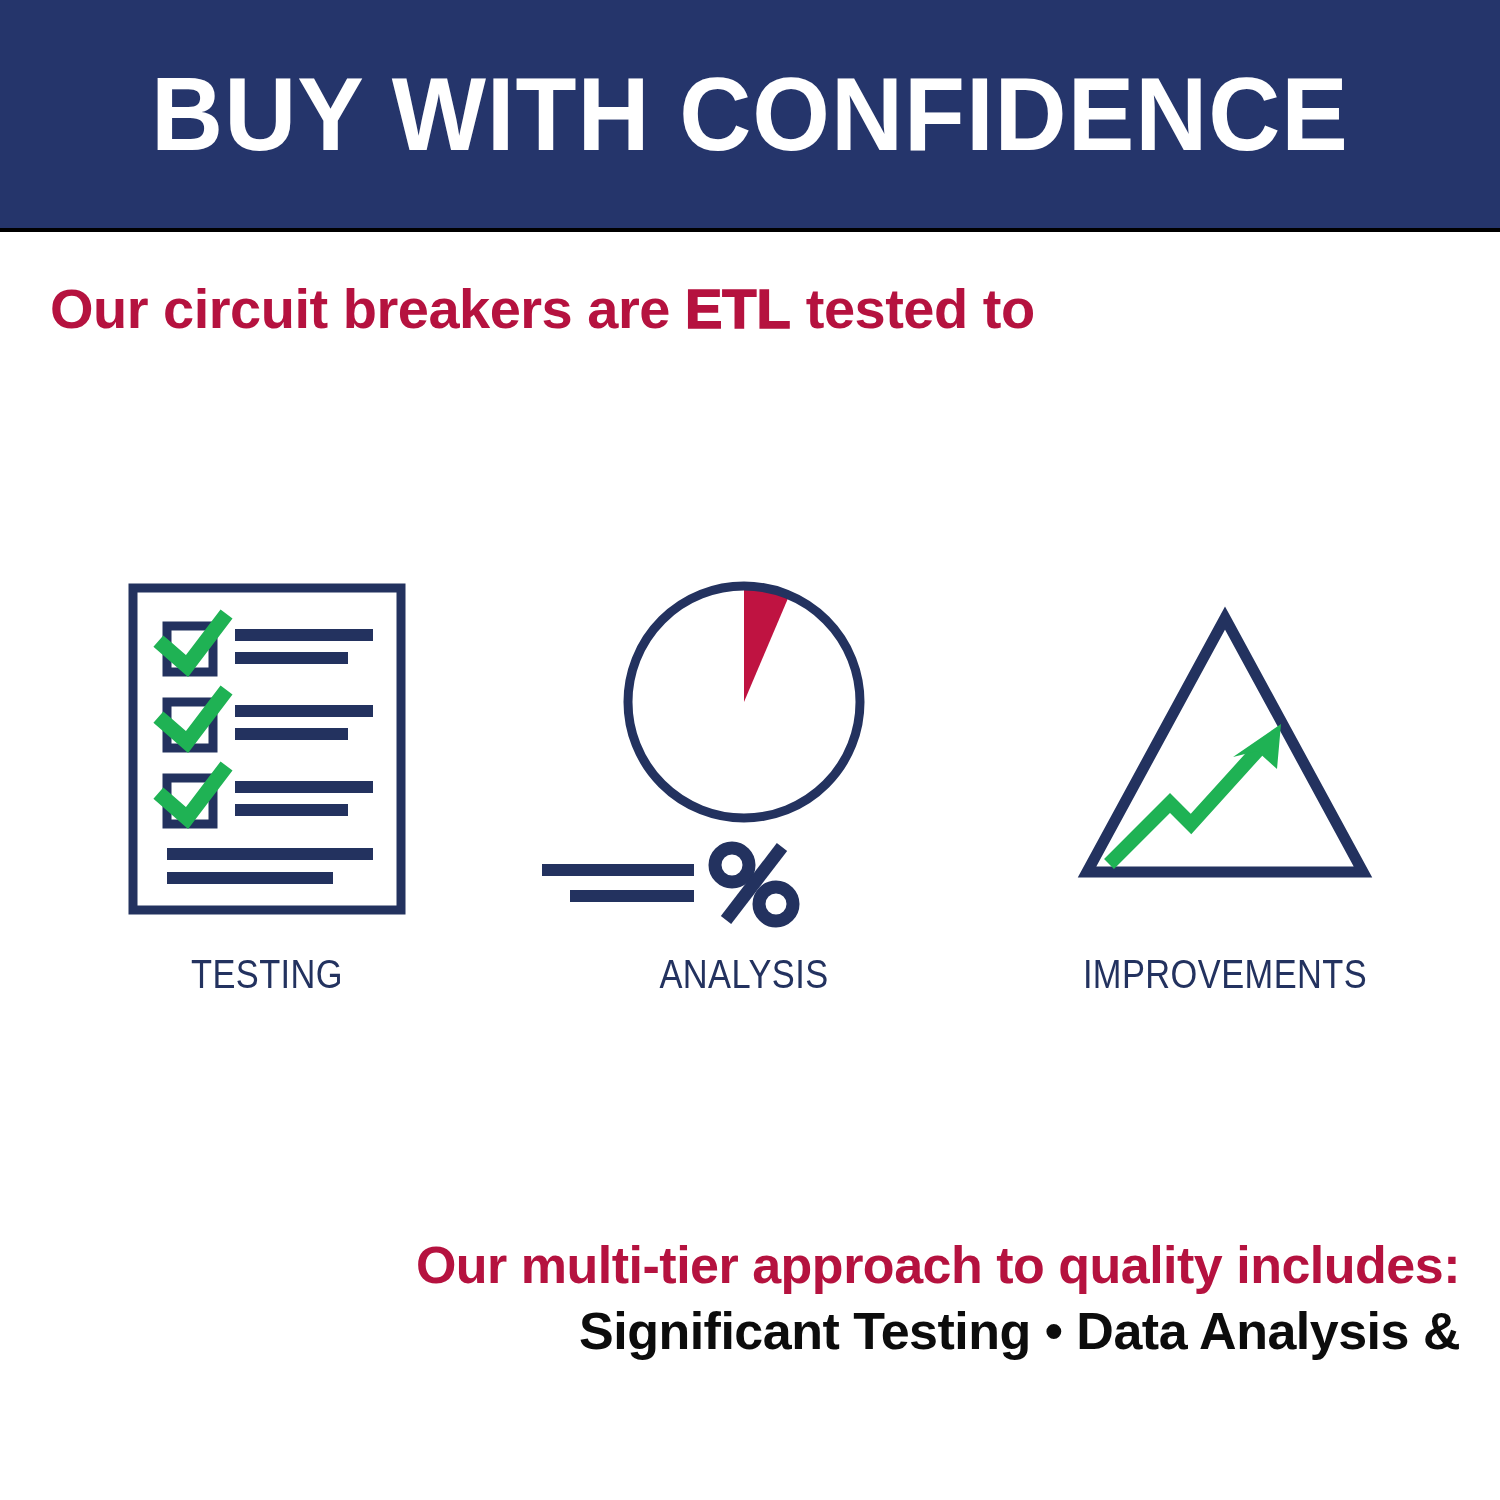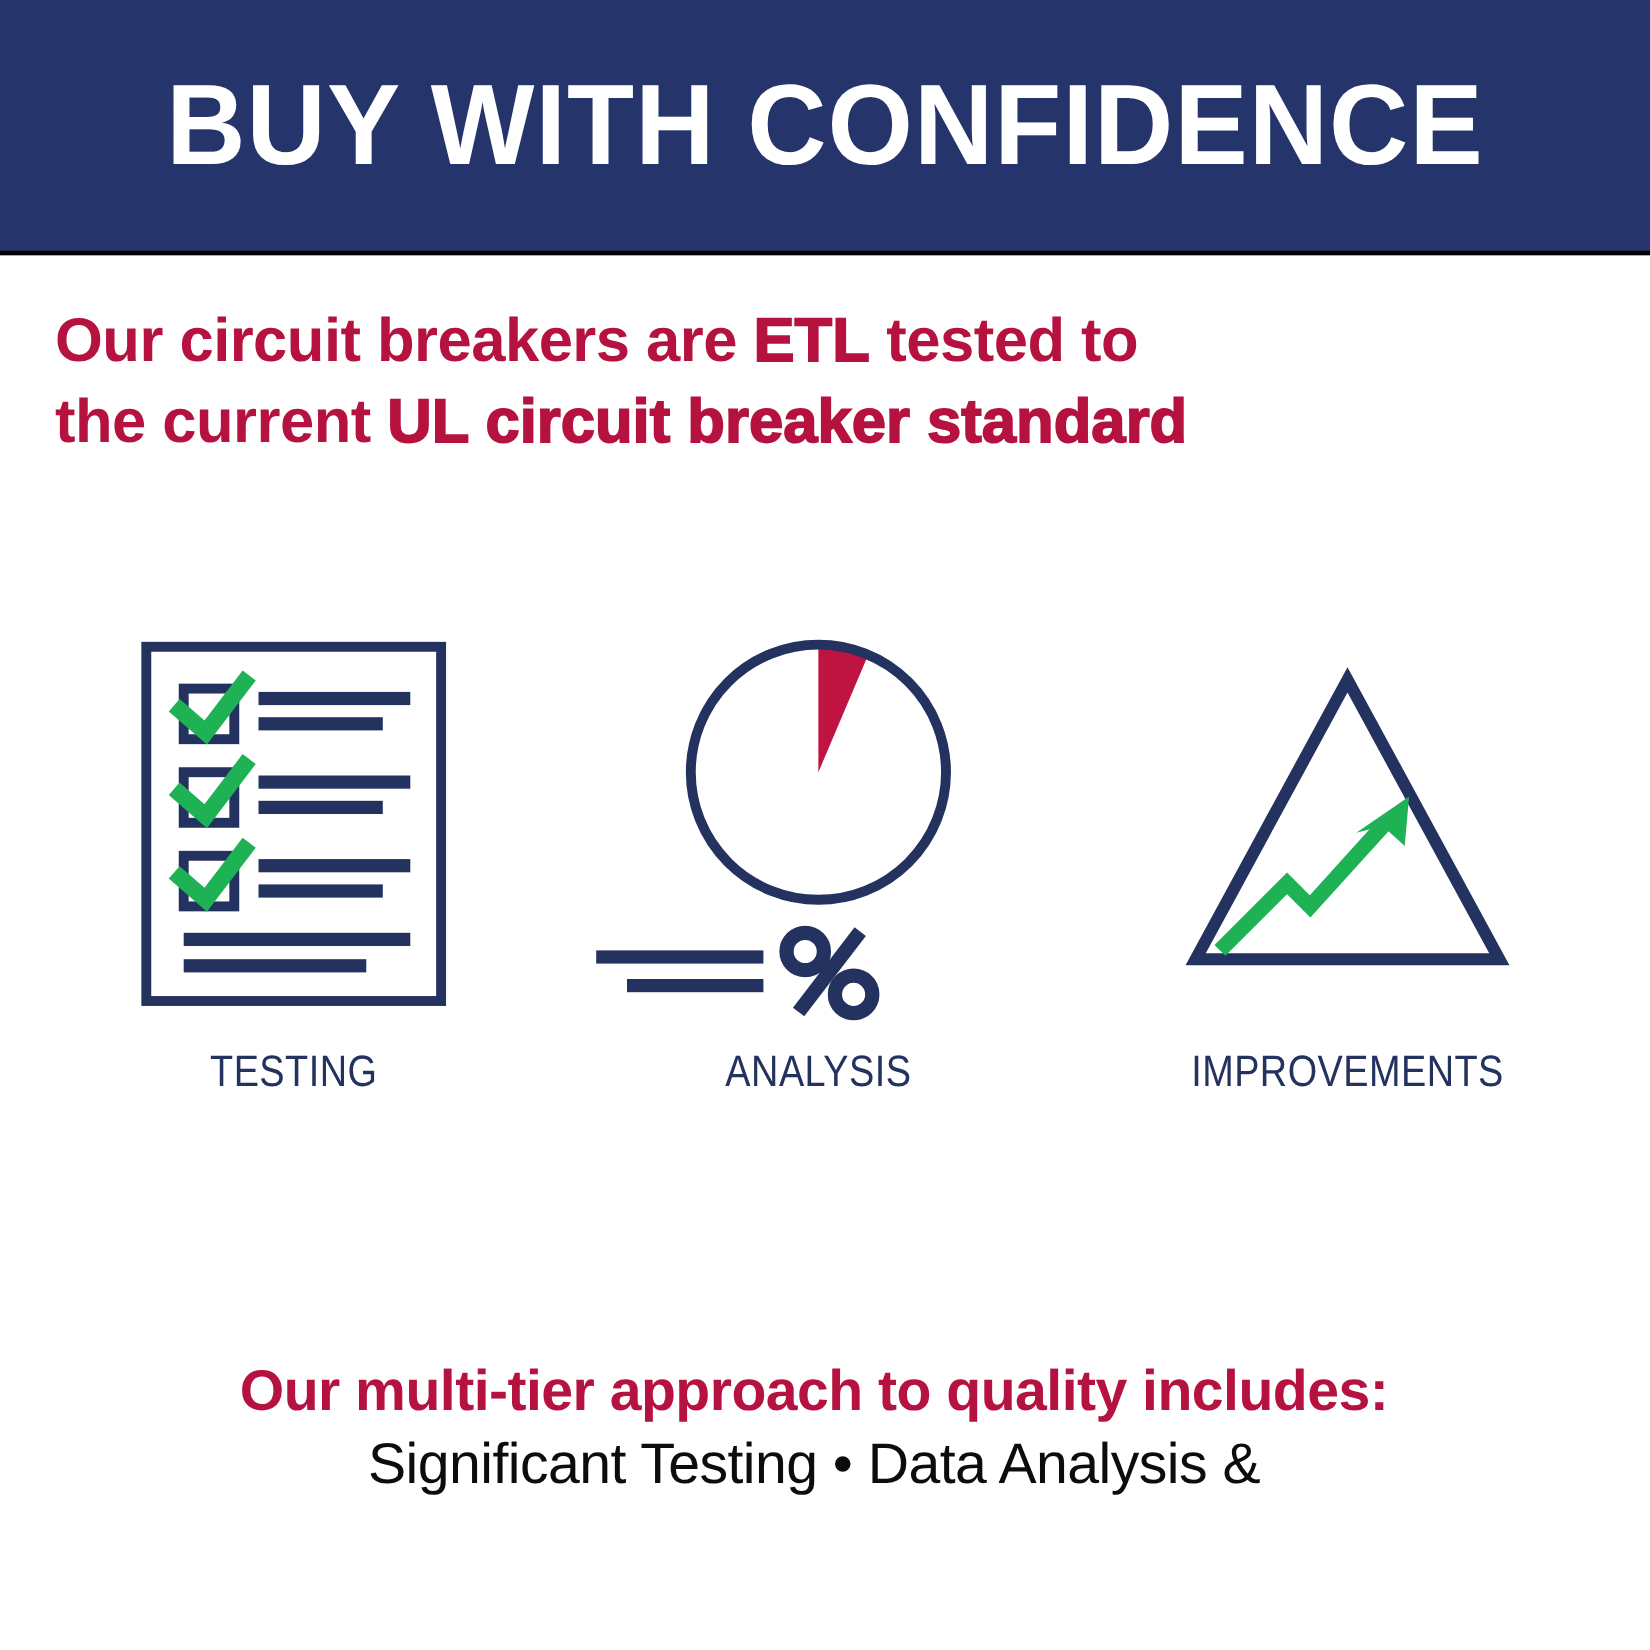--- a/index.html
+++ b/index.html
@@ -116,58 +116,57 @@
     font-size: 40px;
     letter-spacing: 0.5px;
     transform: scaleX(0.86);
     transform-origin: center center;
     white-space: nowrap;
   }
 
   
   .bottom-block {
     position: absolute;
-    left: 40px;
+    left: 60px;
     top: 1232px;
     width: 1400px;
-    text-align: center;
+    text-align: right;
   }
   .bottom-lead {
     display: block;
     color: #b5123f;
     font-family: "Liberation Sans", sans-serif;
     font-weight: bold;
     font-size: 52px;
     line-height: 66px;
     white-space: nowrap;
     letter-spacing: -0.5px;
   }
   .bottom-body {
     display: block;
     color: #0c0c0c;
     font-family: "Liberation Sans", sans-serif;
-    font-weight: normal;
+    font-weight: bold;
     font-size: 52px;
     line-height: 66px;
     letter-spacing: -0.5px;
   }
   .bb-line { display: block; white-space: nowrap; }
 </style>
 </head>
 <body>
 
 <div id="page">
 
   <div class="banner">
     <div class="banner-title">BUY WITH CONFIDENCE</div>
   </div>
 
   <div class="subtitle">
     <span class="sub-line"><span class="reg">Our circuit breakers are </span><span class="strong">ETL</span><span class="reg"> tested to</span></span>
-    <span class="sub-line"><span class="reg">the current </span><span class="strong">UL circuit breaker standard</span></span>
   </div>
 
   <div class="icons-row">
 
     <div class="icon-cell cell-testing">
       <div class="icon-art">
         <svg viewBox="0 0 440 380" width="440" height="380" xmlns="http://www.w3.org/2000/svg">
 
           <rect x="86" y="28" width="268" height="322" fill="#ffffff" stroke="#23325f" stroke-width="9"></rect>
 

